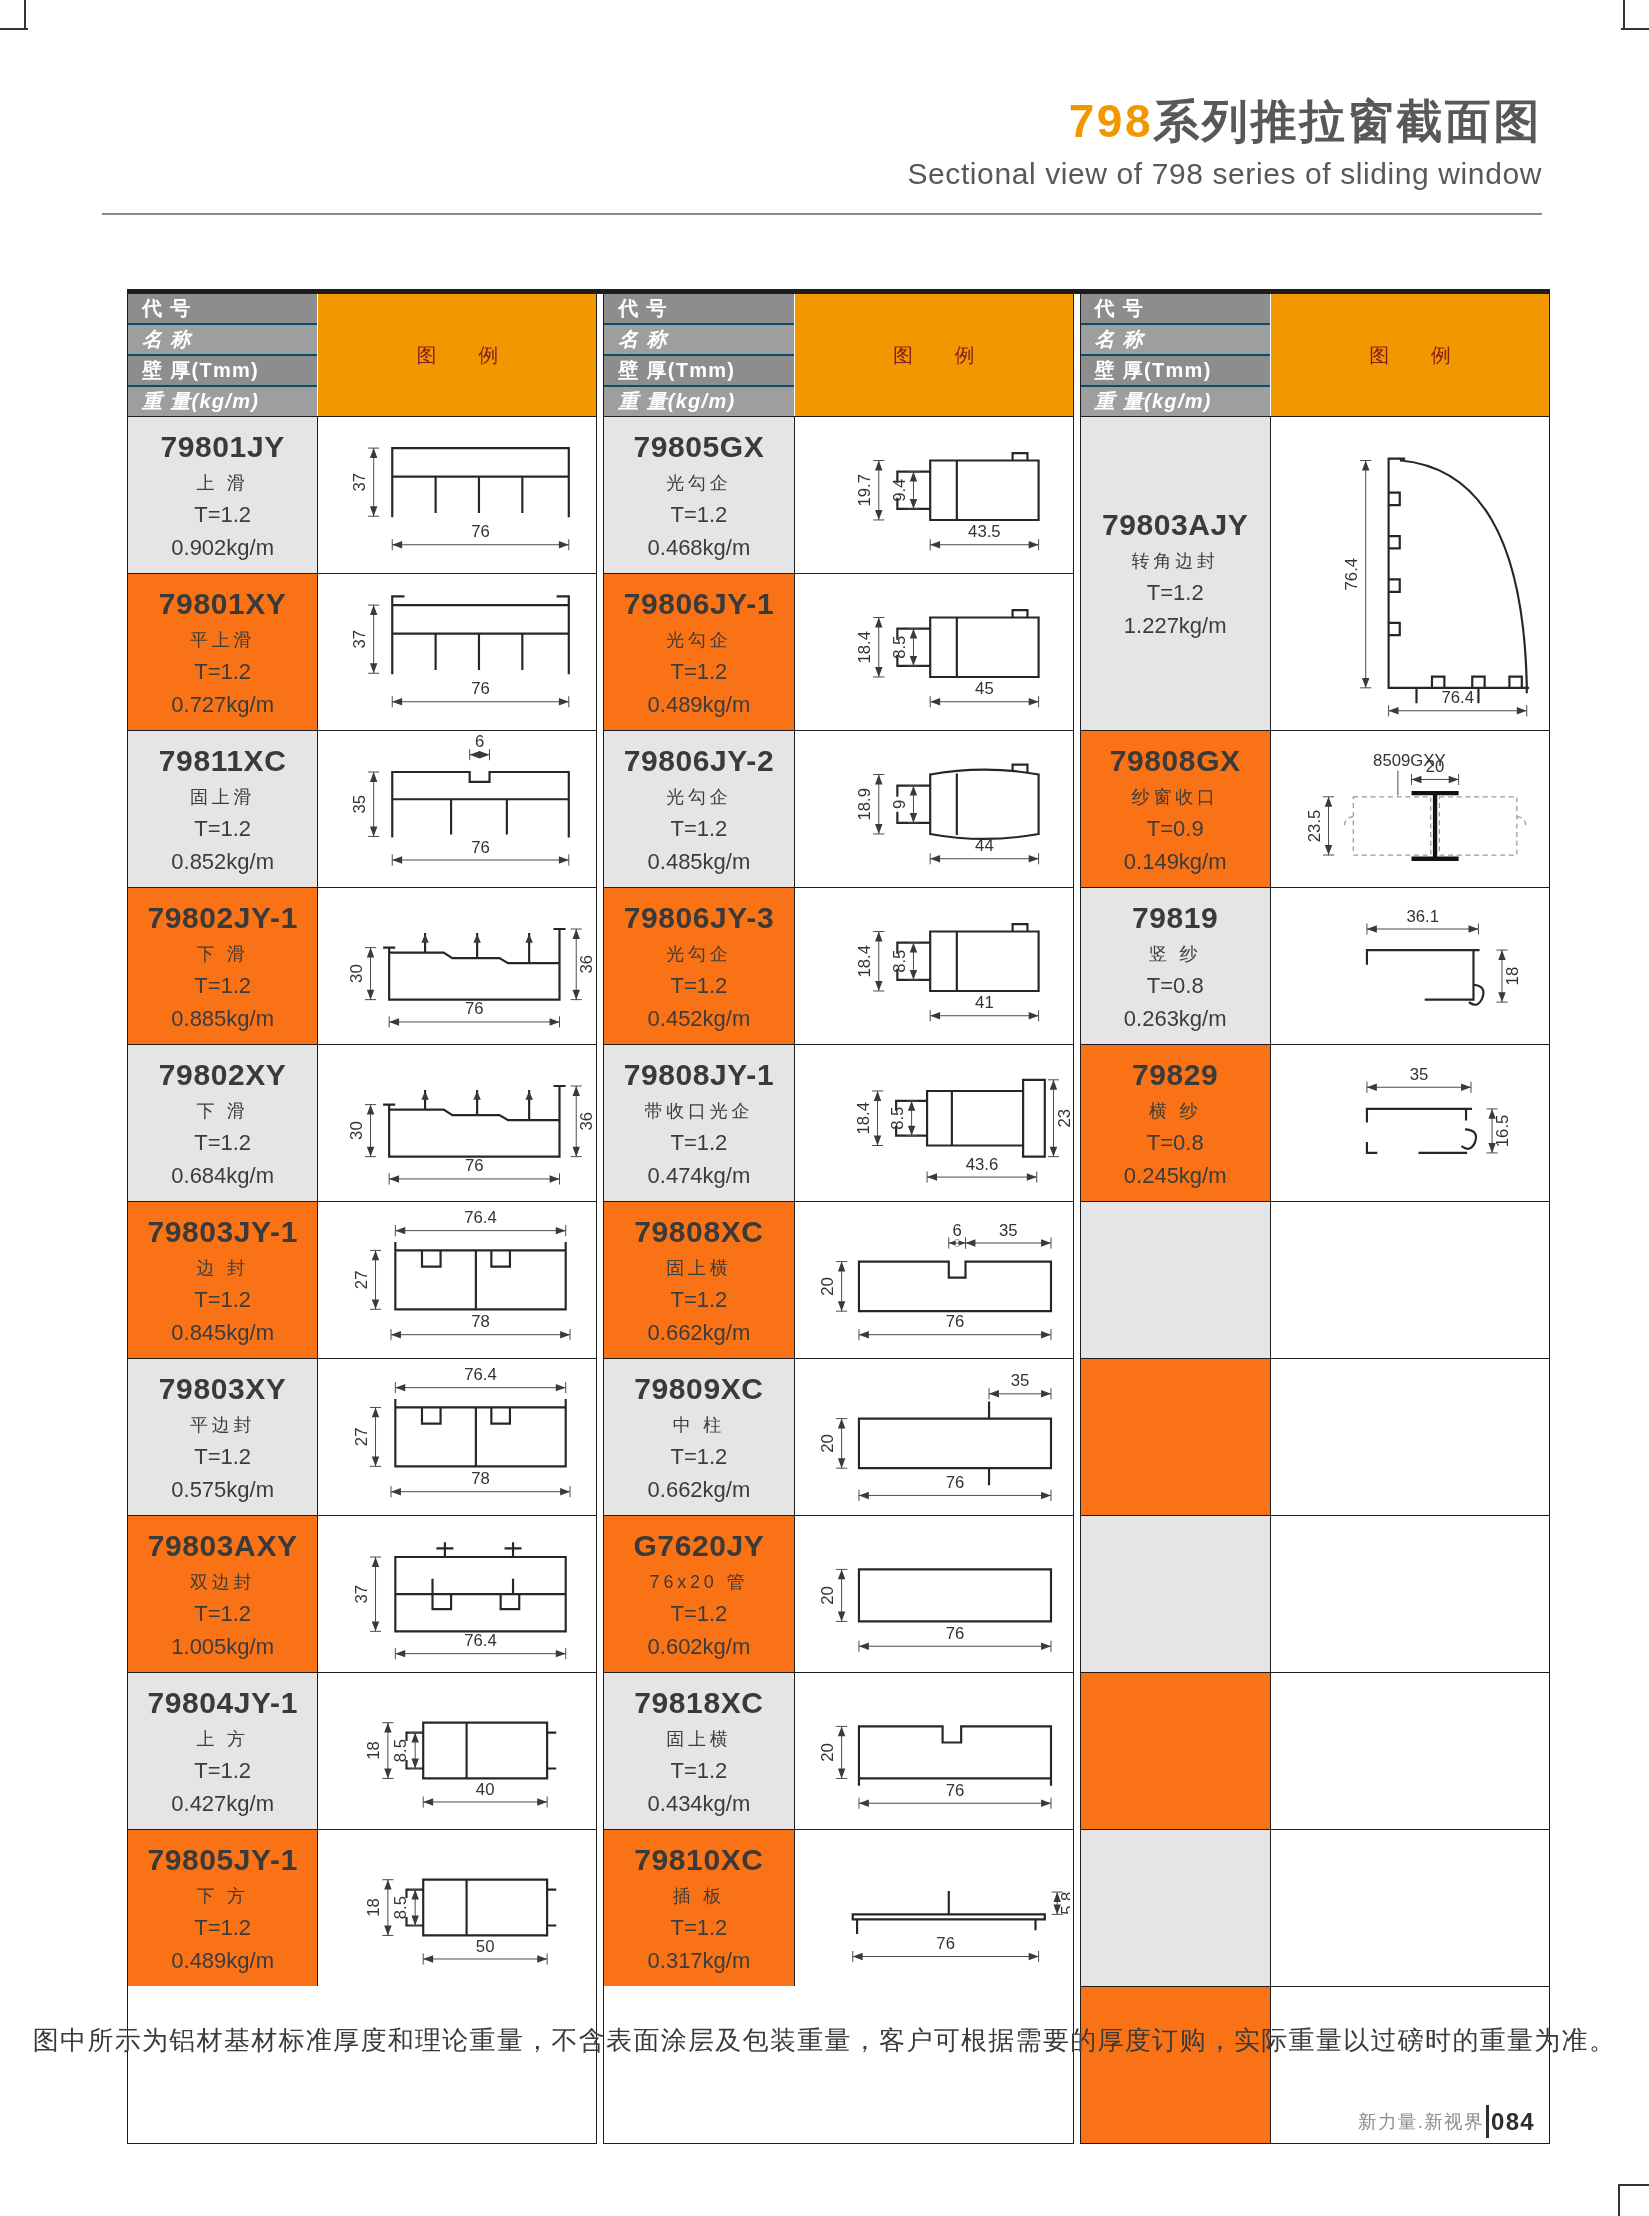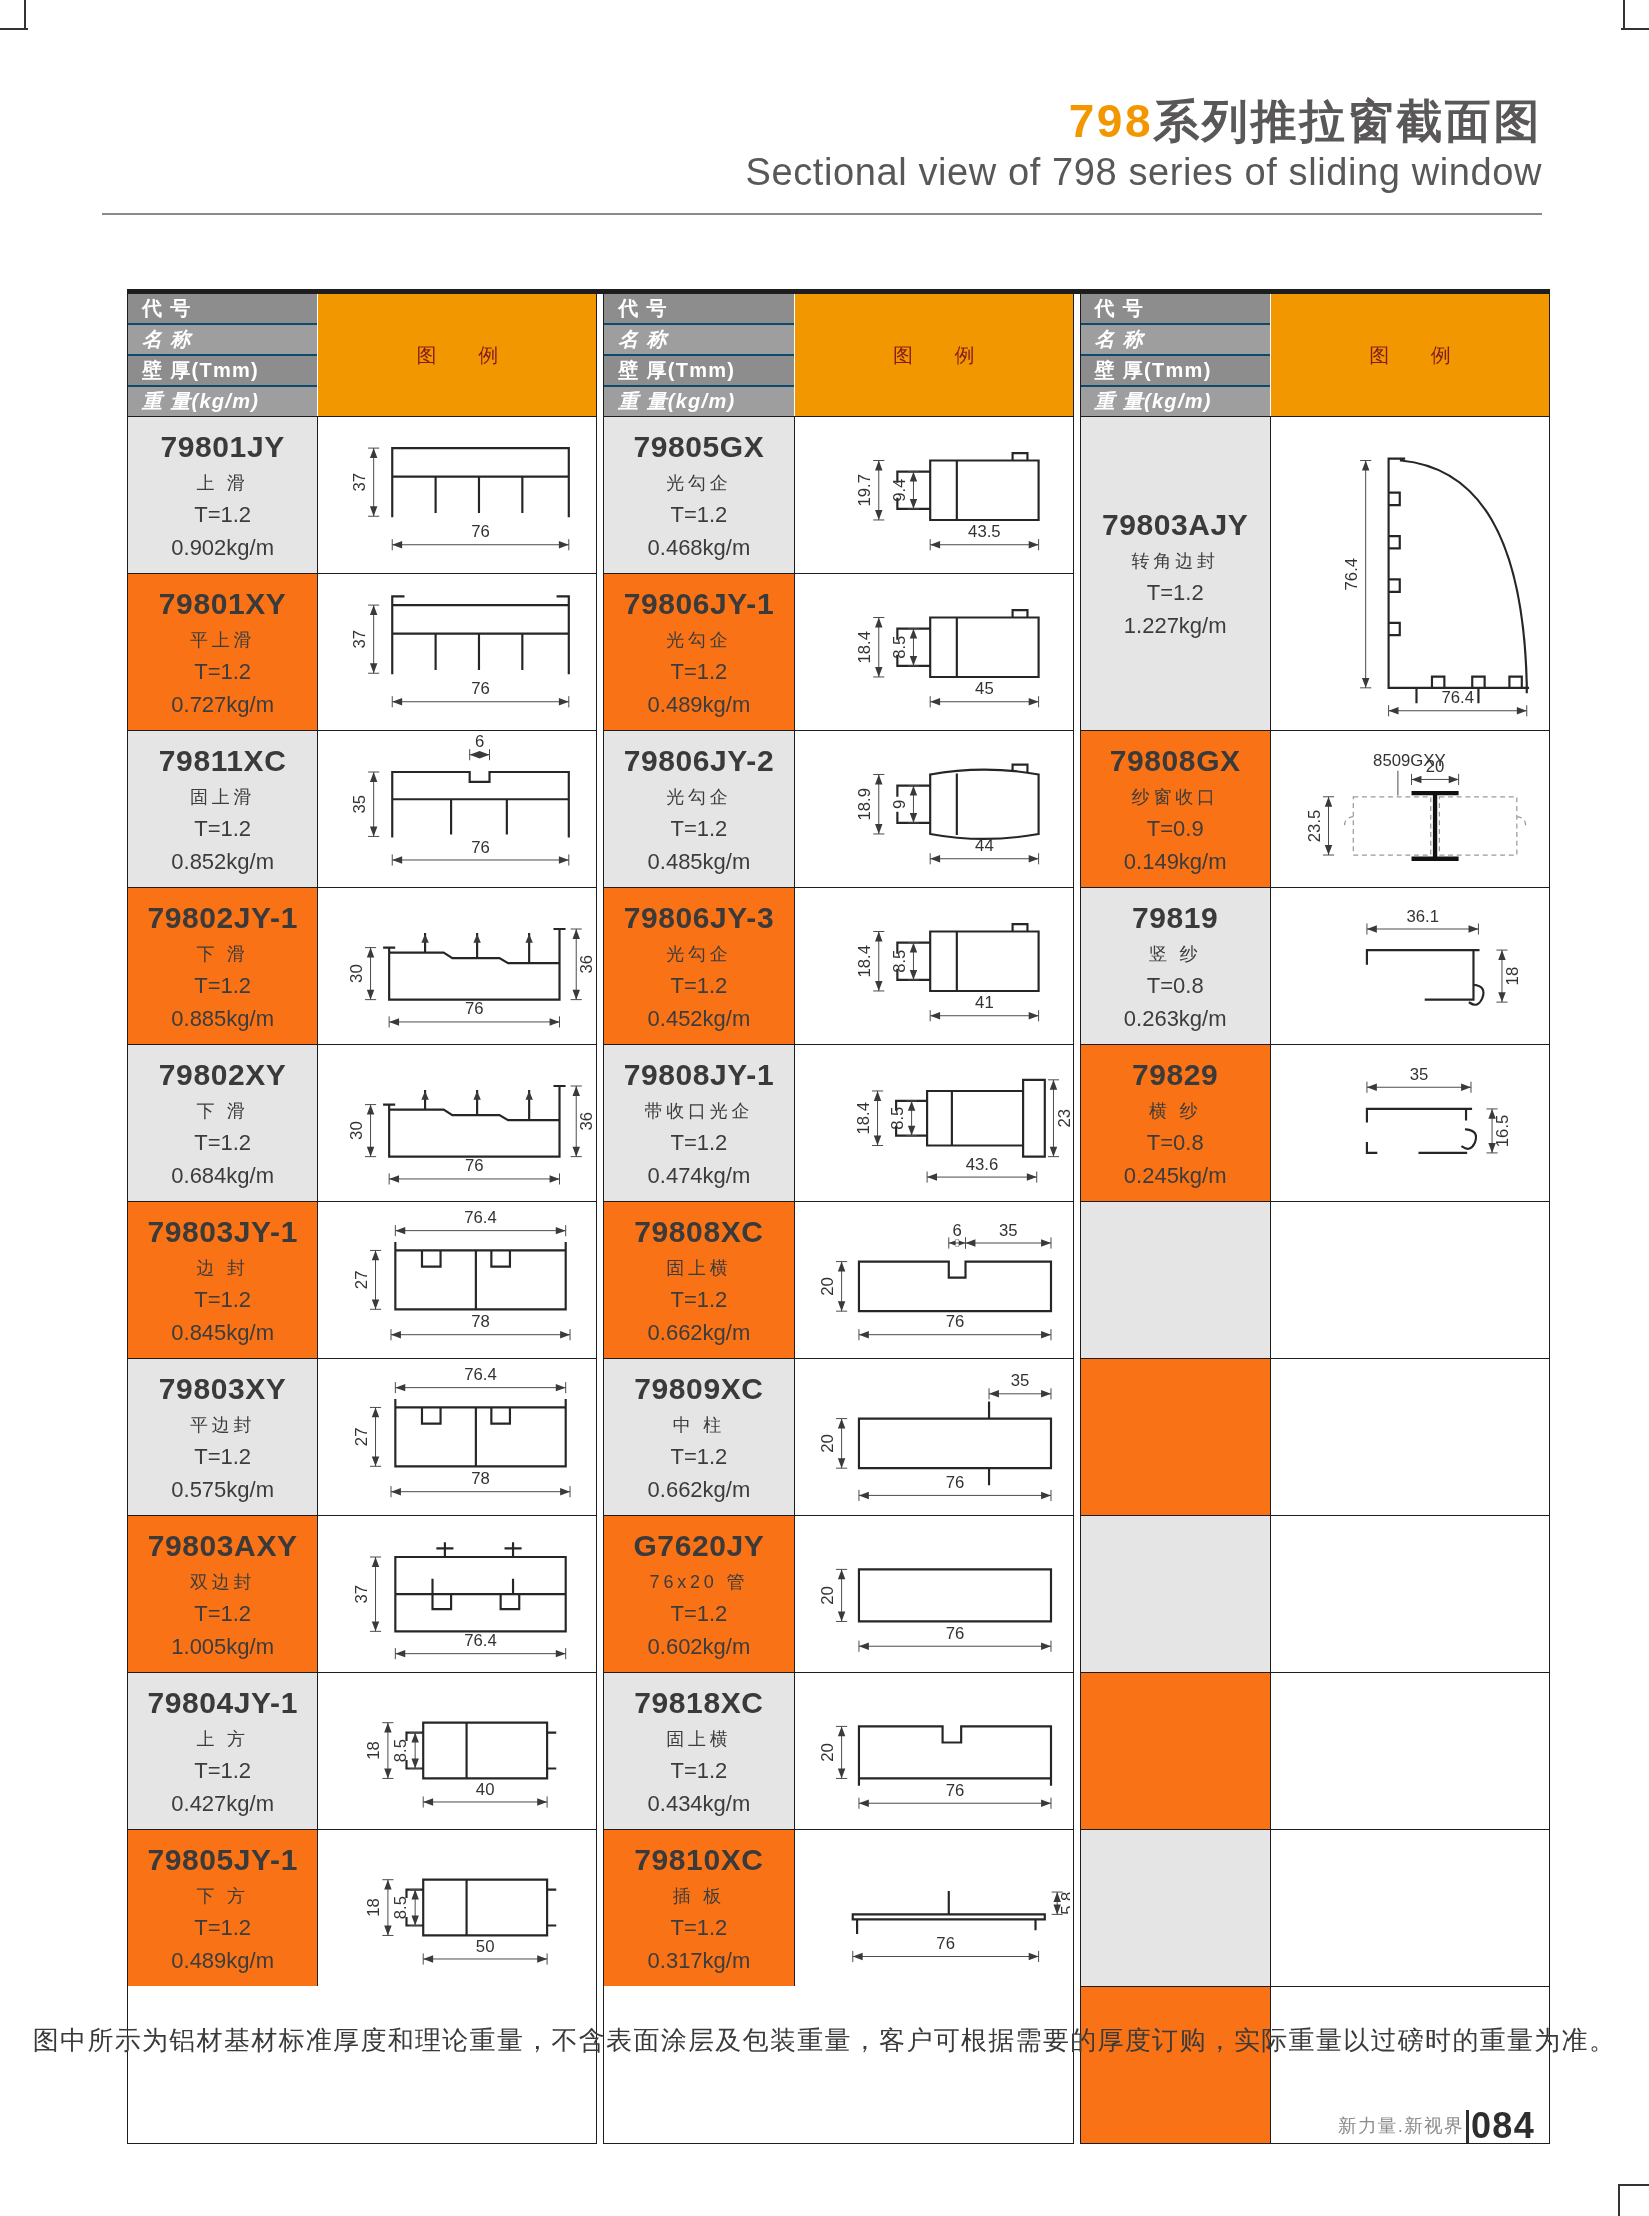--- a/index.html
+++ b/index.html
@@ -11,21 +11,21 @@
   .crop-tl-v{left:24px;top:0;width:1.9px;height:29.4px;background:#333;}
   .crop-tl-h{left:0;top:28px;width:28px;height:1.9px;background:#333;}
   .crop-tr-v{right:24px;top:0;width:1.9px;height:29.4px;background:#333;}
   .crop-tr-h{right:0;top:28px;width:28px;height:1.9px;background:#333;}
   .crop-br-h{right:0;top:2184px;width:31px;height:1.9px;background:#333;}
   .crop-br-v{right:29px;top:2184px;width:1.9px;height:32px;background:#333;}
   
   .titleblock{position:absolute;top:96px;left:102px;width:1440px;text-align:right;}
   .title-cn{font-size:46px;font-weight:bold;color:#595757;letter-spacing:2.6px;line-height:1.1;}
   .title-cn .accent{color:var(--accent);}
-  .title-en{font-size:38px;color:#595757;margin-top:4px;letter-spacing:0.6px;}
+  .title-en{font-size:30px;color:#595757;margin-top:10px;letter-spacing:0.6px;}
   .rule{position:absolute;top:213px;left:102px;width:1440px;height:1.9px;background:#8a8a8a;}
   
   #table{position:absolute;left:127px;top:289px;width:1423px;
          border-top:5.1px solid var(--grid);display:flex;gap:5.8px;}
   .group{flex:1 1 0;border:1.9px solid var(--grid);border-top:none;background:#fff;}
   .thead{display:flex;height:122px;}
   .hbands{width:40.5%;display:flex;flex-direction:column;gap:2.6px;background:#0c4a6e;border-right:1.9px solid #fff;}
   .band{flex:1;color:#fff;font-weight:bold;font-size:20px;display:flex;align-items:center;
         padding-left:14px;letter-spacing:1.3px;}
   .b-dark{background:#8d8d8d;} .b-light{background:#9e9e9e;font-style:italic;}
@@ -47,21 +47,21 @@
   .dim{stroke:#4a4a4a;stroke-width:1.6;fill:none;}
   .arr{fill:#3a3a3a;stroke:none;}
   .dimtxt{font-size:27px;fill:#333;font-family:"Liberation Sans",sans-serif;}
   .notetxt{font-size:27px;fill:#333;font-family:"Liberation Sans",sans-serif;}
   
   .footnote{position:absolute;top:2023px;left:0;width:100%;text-align:center;
             font-size:26px;color:#3a3a3a;letter-spacing:1.3px;}
   .pagefooter{position:absolute;top:2105px;right:114px;display:flex;align-items:center;gap:2px;}
   .brand{font-size:18.6px;color:#8c8c8c;letter-spacing:1.3px;}
   .pbar{width:3.2px;height:33px;background:#2e2e2e;}
-  .pnum{font-size:36px;font-weight:bold;color:#2e2e2e;letter-spacing:1.3px;}
+  .pnum{font-size:24px;font-weight:bold;color:#2e2e2e;letter-spacing:1.3px;}
 </style>
 </head>
 <body>
 
 <div class="crop crop-tl-v"></div>
 <div class="crop crop-tl-h"></div>
 <div class="crop crop-tr-v"></div>
 <div class="crop crop-tr-h"></div>
 <div class="crop crop-br-h"></div>
 <div class="crop crop-br-v"></div>

